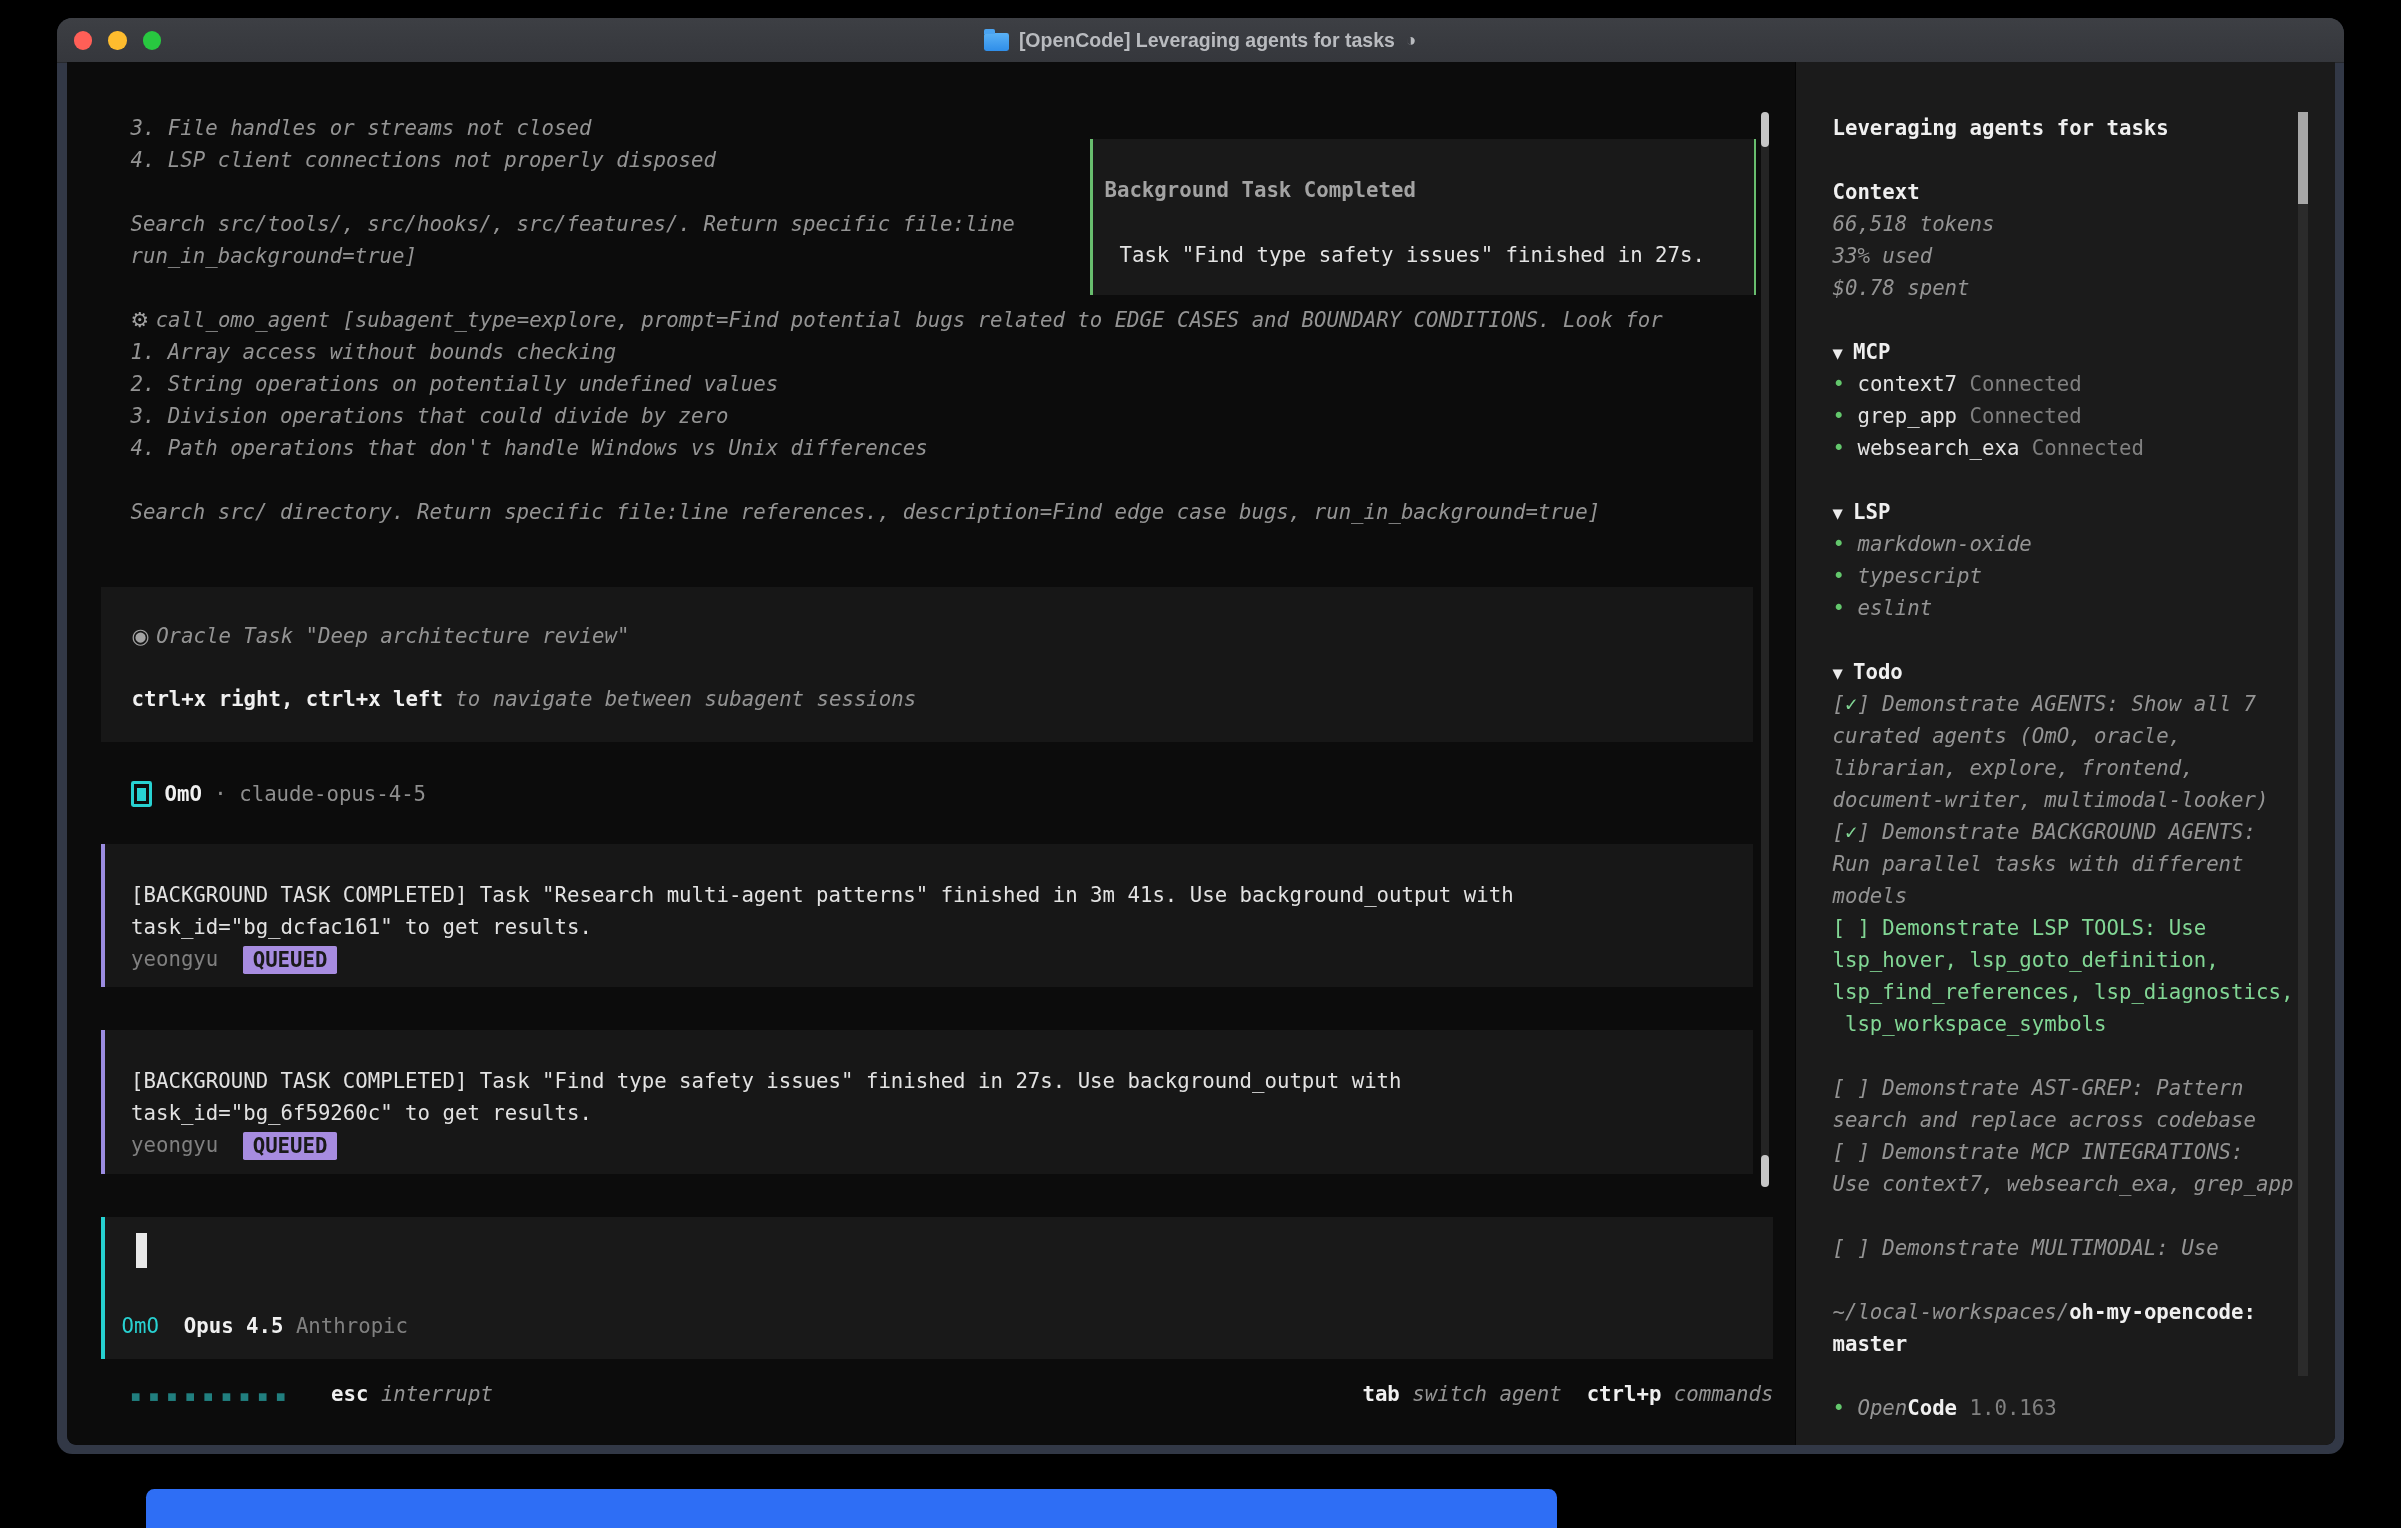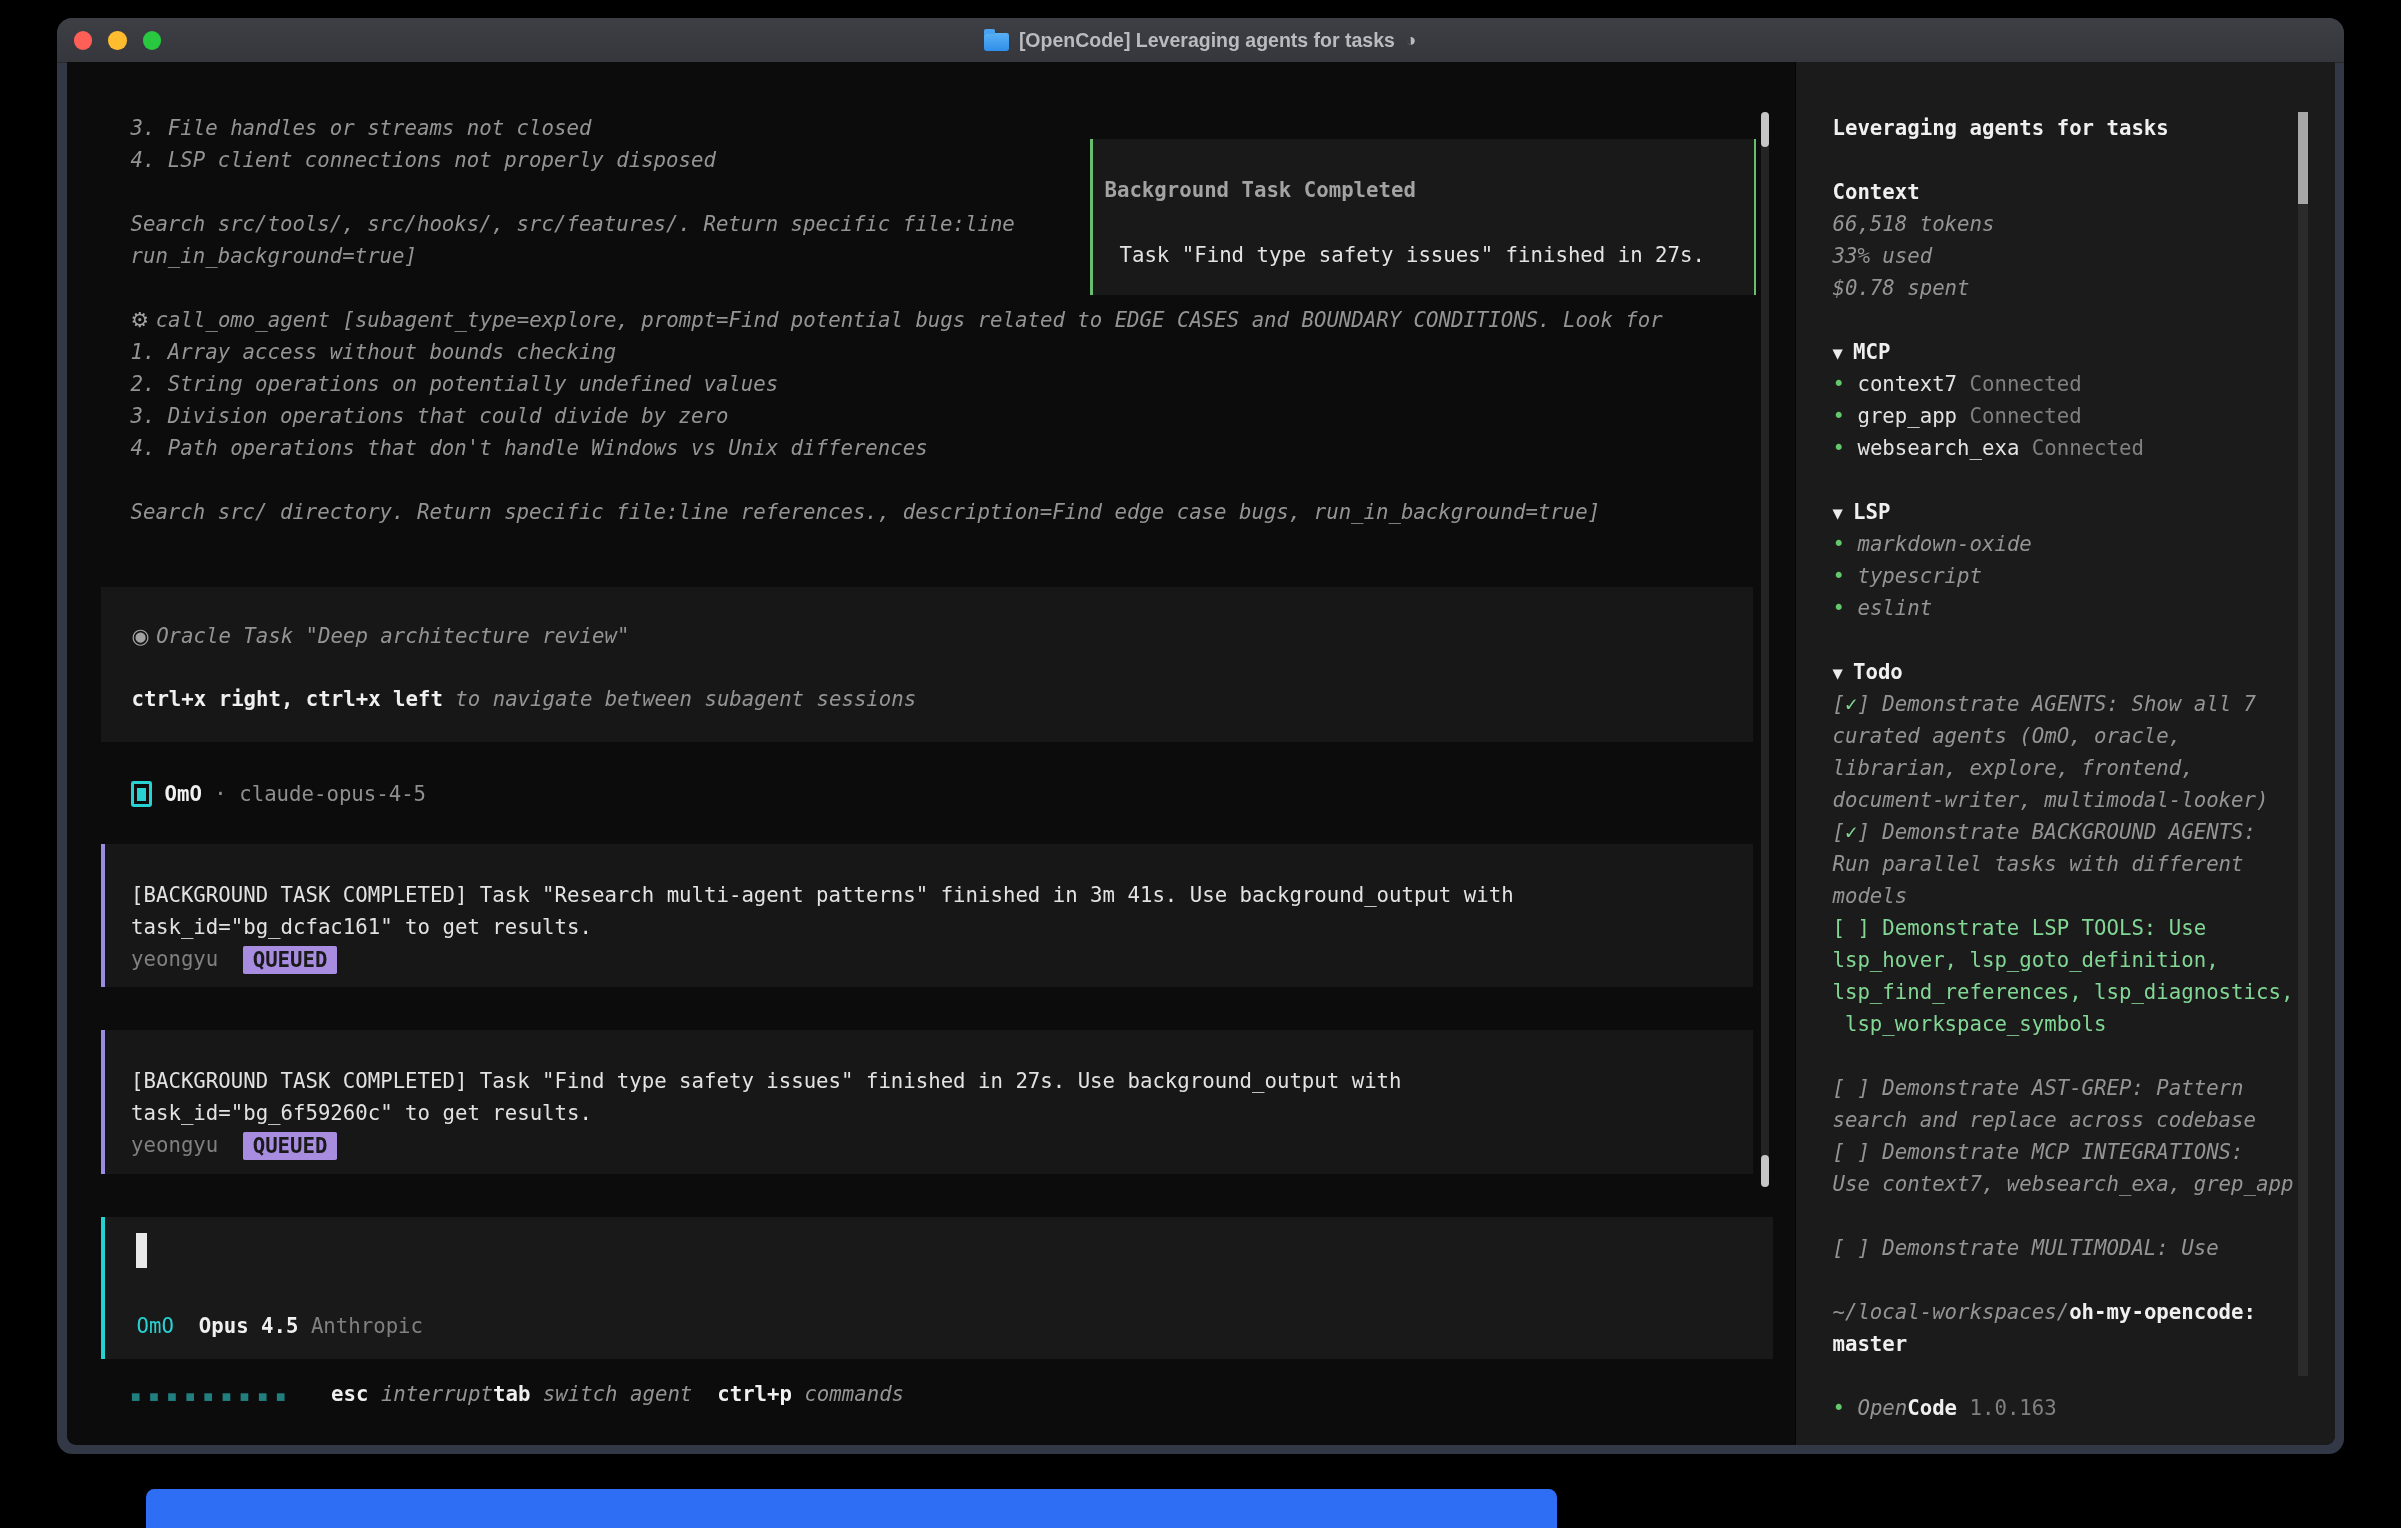--- a/index.html
+++ b/index.html
@@ -57,24 +57,24 @@
   .ah-model{color:#8f8f8f;}
 
   
   .msg{position:absolute;left:34px;width:1652px;background:#171717;border-left:4.1px solid #9b8ce0;box-sizing:border-box;padding:35px 0 0 26.6px;}
   .msg1{top:782px;height:143px;}
   .msg2{top:968px;height:144px;}
 
   
   .input-box{position:absolute;left:34px;top:1155px;width:1672px;height:142px;background:#191919;border-left:4.7px solid #26d1d1;box-sizing:border-box;}
   .cursor{position:absolute;left:31px;top:15.4px;width:11.8px;height:35px;background:#e9e9e9;}
-  .model-line{position:absolute;left:32px;top:93px;height:32px;line-height:32px;white-space:pre;}
-
-  
-  .status-row{position:absolute;left:64px;top:1316px;width:1643px;height:32px;line-height:32px;display:flex;white-space:pre;}
+  .model-line{position:absolute;left:17px;top:93px;height:32px;line-height:32px;white-space:pre;}
+
+  
+  .status-row{position:absolute;left:64px;top:1316px;width:1643px;height:32px;line-height:32px;display:flex;justify-content:space-between;white-space:pre;}
 
   
   .main-scrollbar{position:absolute;left:1694px;top:50px;width:8.3px;height:1075px;background:#242424;border-radius:4.1px;}
   .thumb-top{position:absolute;left:0;top:0;width:8.3px;height:35px;background:#c6c6c6;border-radius:4.1px;}
   .thumb-bottom{position:absolute;left:0;bottom:0;width:8.3px;height:32.5px;background:#c6c6c6;border-radius:4.1px;}
 
   
   .sidebar{position:absolute;left:1728px;top:0;bottom:0;right:0;background:#1b1b1b;border-left:1.2px solid #050505;font-size:20.7px;}
   .sidebar-rows{position:absolute;left:37px;top:50px;right:35px;}
   .side-scrollbar{position:absolute;left:502px;top:50px;width:10.6px;height:1264px;background:#2b2b2b;}

